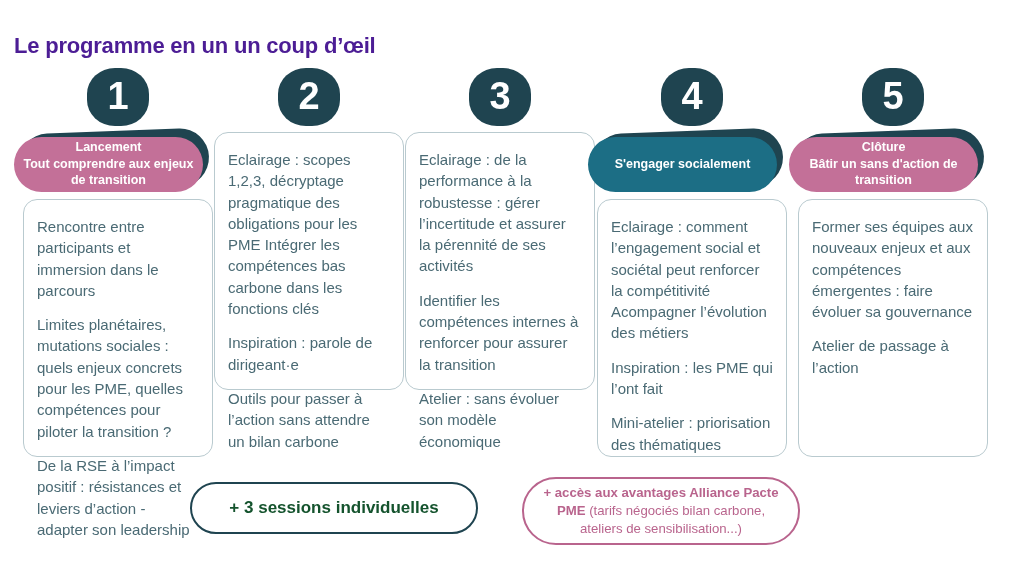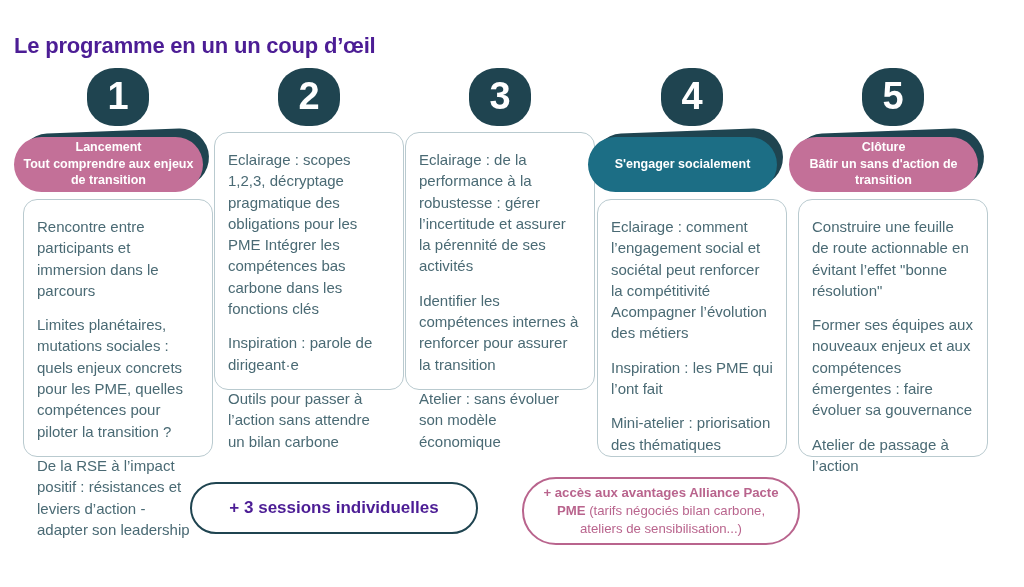--- a/index.html
+++ b/index.html
@@ -141,21 +141,21 @@
     justify-content: center;
     text-align: center;
   }
   #sessions-pill {
     left: 190px;
     top: 482px;
     width: 288px;
     height: 52px;
     border: 2px solid #1f4450;
     border-radius: 26px;
-    color: #4c1d95;
+    color: #14532d;
     font-size: 17px;
     font-weight: bold;
   }
   #alliance-pill {
     left: 522px;
     top: 477px;
     width: 278px;
     height: 68px;
     border: 2px solid #b9648d;
     border-radius: 34px;
@@ -233,21 +233,20 @@
     <div class="badge">5</div>
   </div>
   <div class="pill-holder">
     <div class="pill-shadow"></div>
     <div class="pill pink">
       <span class="kicker">Clôture</span>
       <span class="titleline">Bâtir un sans d'action de transition</span>
     </div>
   </div>
   <div class="card">
-    <p>Construire une feuille de route actionnable en évitant l’effet "bonne résolution"</p>
     <p>Former ses équipes aux nouveaux enjeux et aux compétences émergentes : faire évoluer sa gouvernance</p>
     <p>Atelier de passage à l’action</p>
   </div>
 </div>
 
 <div id="sessions-pill" class="bottom-pill">
   <span>+ 3 sessions individuelles</span>
 </div>
 
 <div id="alliance-pill" class="bottom-pill">

